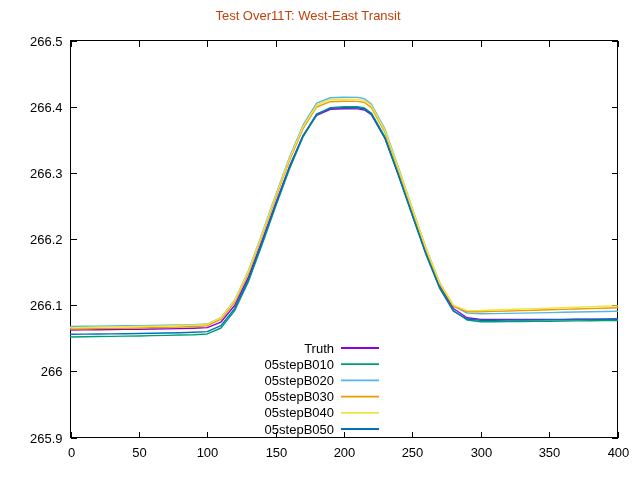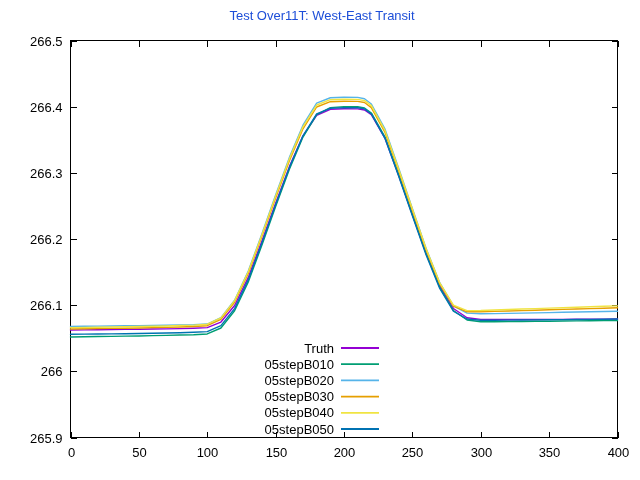--- a/index.html
+++ b/index.html
@@ -19,23 +19,22 @@
     width: 640px;
     height: 480px;
   }
   #plot-title {
     position: absolute;
     left: 0;
     top: 8px;
     width: 616px;
     text-align: center;
     font-size: 13px;
-    color: #1d4ed8;
+    color: #c2410c;
     white-space: nowrap;
-    margin-left: 14px;
   }
   #plot-svg {
     position: absolute;
     left: 0;
     top: 0;
   }
   .tick-label {
     font-family: "Liberation Sans", sans-serif;
     font-size: 13px;
     fill: #000000;

